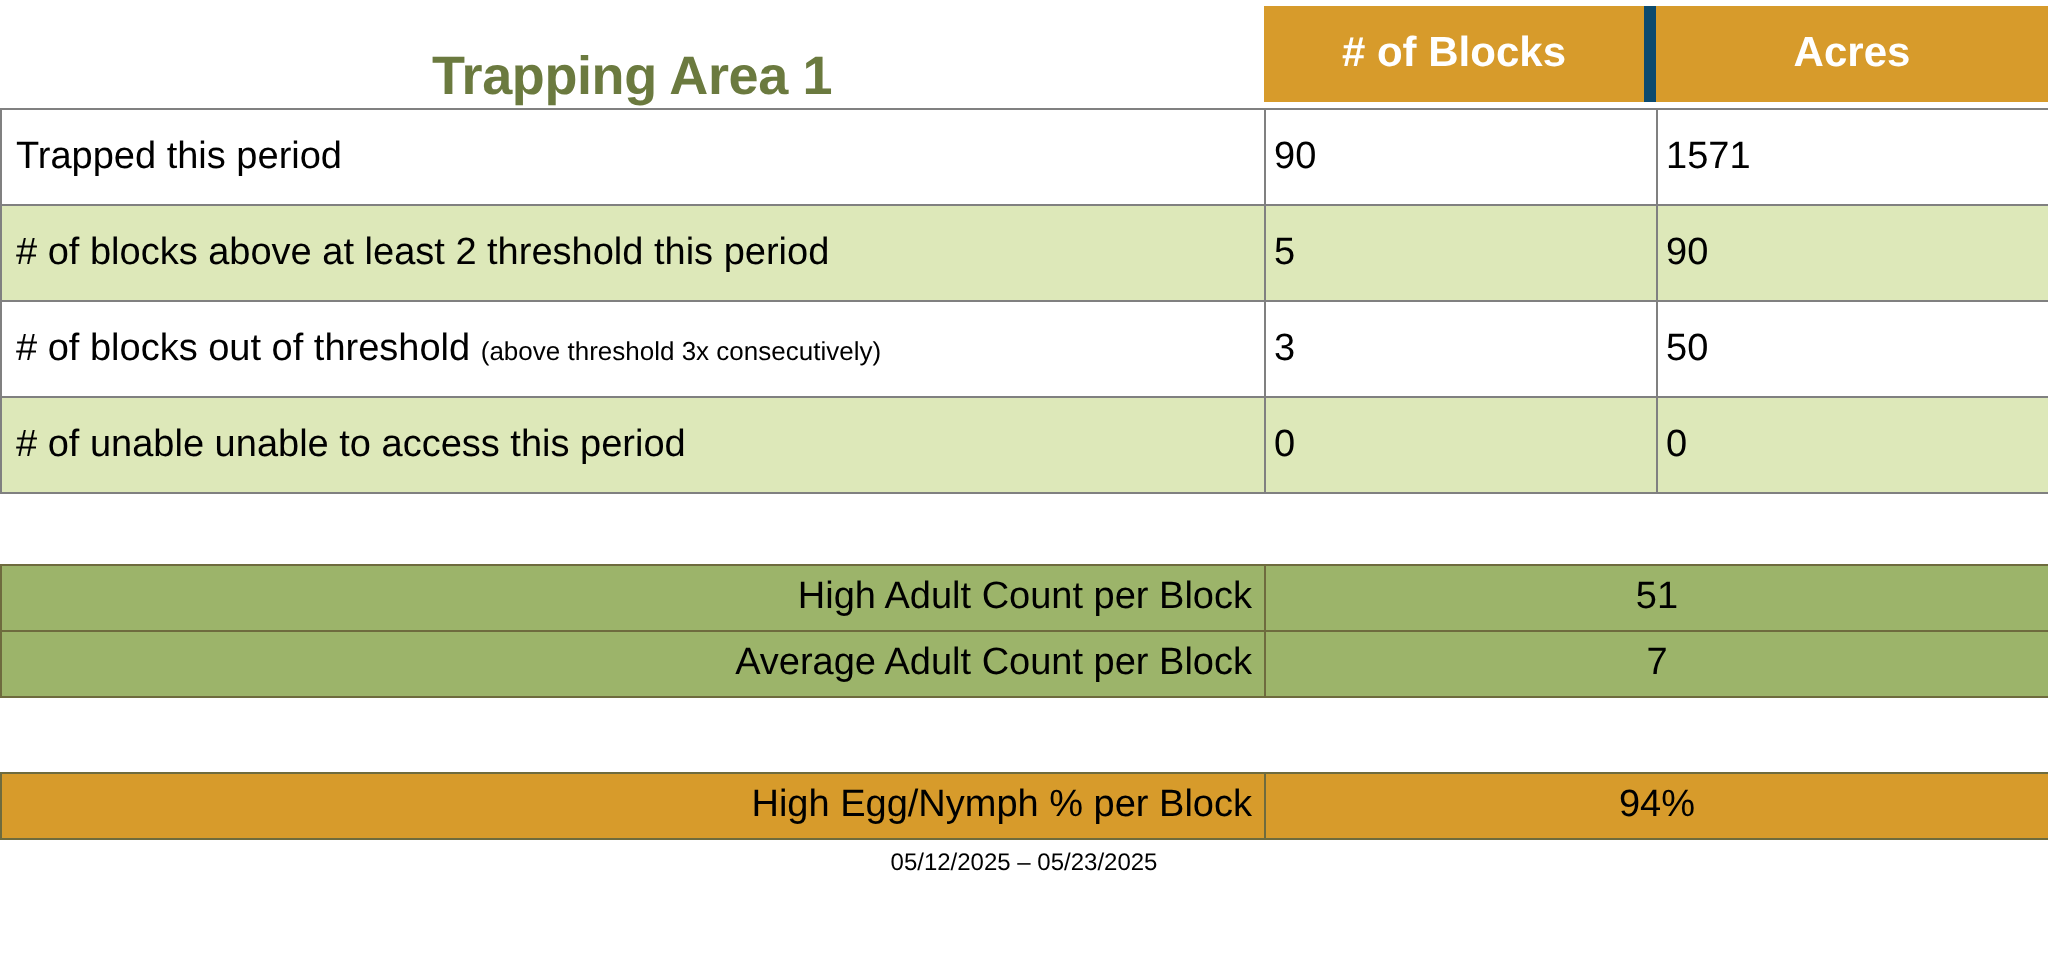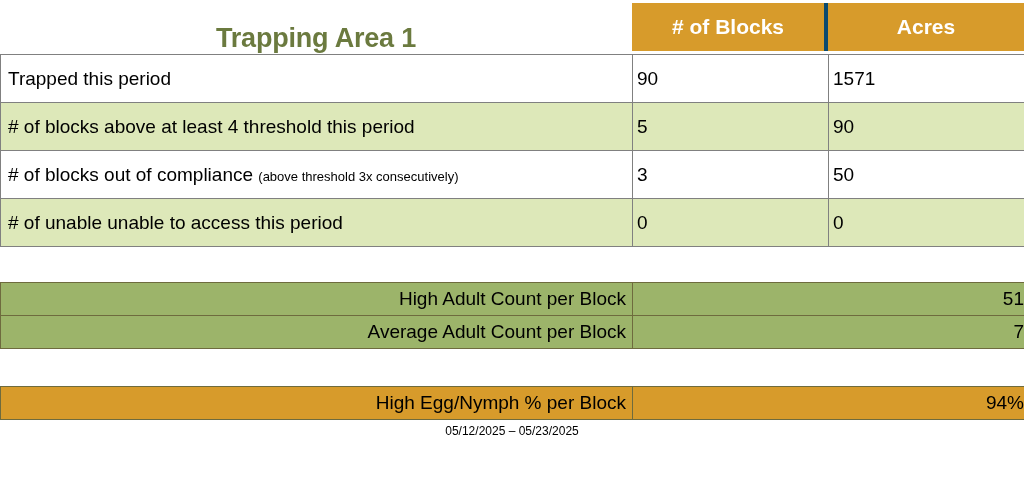--- a/index.html
+++ b/index.html
@@ -44,21 +44,21 @@
     margin-top: 3px;
     background: #D79B2B;
     color: #ffffff;
     font-size: 21px;
     font-weight: bold;
     display: flex;
     align-items: center;
     justify-content: center;
     box-sizing: border-box;
   }
-  .hdr-blocks { width: 196px; border-right: 4px solid #0c4a6e; }
+  .hdr-blocks { width: 196px; border-right: 6px solid #0c4a6e; }
   .hdr-acres  { width: 196px; }
 
   
   .main-table {
     width: 1024px;
     border-collapse: collapse;
     table-layout: fixed;
   }
   .main-table td {
     border: 1px solid #808080;
@@ -103,21 +103,21 @@
   }
   .band-table .b-lbl {
     width: 632px;
     text-align: right;
     padding-right: 6px;
     font-size: 19px;
     white-space: nowrap;
   }
   .band-table .b-val {
     width: 392px;
-    text-align: right;
+    text-align: center;
     font-size: 19px;
   }
   .band-green td { background: #9CB46A; }
   .band-orange td { background: #D79B2B; }
 
   
   .footer {
     width: 1024px;
     text-align: center;
     font-size: 12px;
@@ -141,28 +141,28 @@
   <tbody>
     <tr class="row-white">
       <td class="lbl">
         <span>Trapped this period</span>
       </td>
       <td class="val">90</td>
       <td class="val">1571</td>
     </tr>
     <tr class="row-green">
       <td class="lbl">
-        <span># of blocks above at least 4 threshold this period</span>
+        <span># of blocks above at least 2 threshold this period</span>
       </td>
       <td class="val">5</td>
       <td class="val">90</td>
     </tr>
     <tr class="row-white">
       <td class="lbl">
-        <span># of blocks out of compliance</span>
+        <span># of blocks out of threshold</span>
         <span class="sub">(above threshold 3x consecutively)</span>
       </td>
       <td class="val">3</td>
       <td class="val">50</td>
     </tr>
     <tr class="row-green">
       <td class="lbl">
         <span># of unable unable to access this period</span>
       </td>
       <td class="val">0</td>

